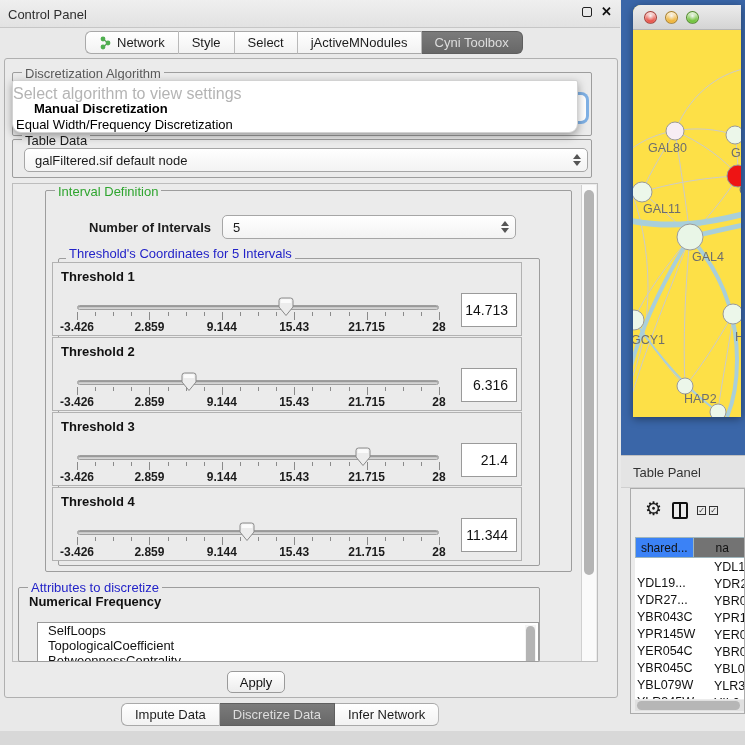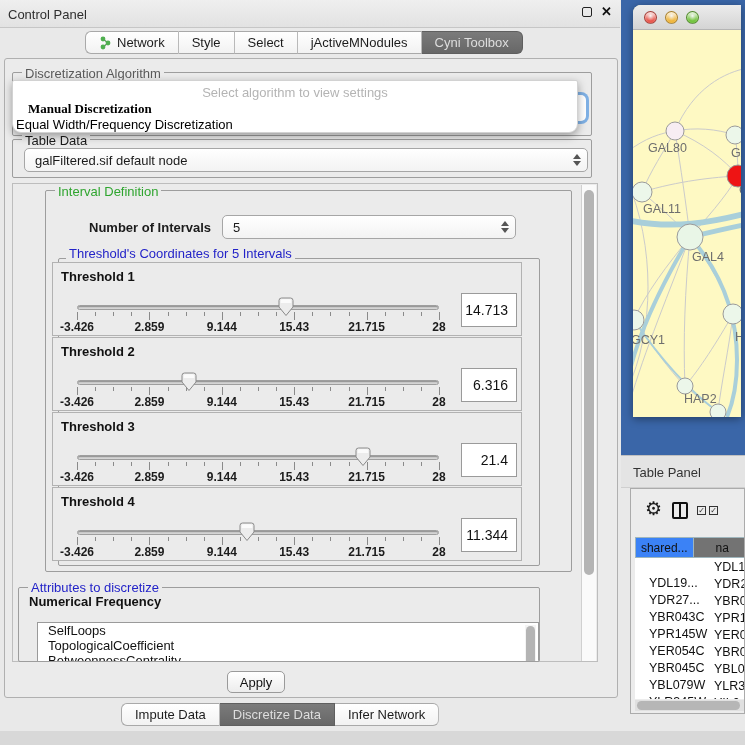--- a/index.html
+++ b/index.html
@@ -42,22 +42,22 @@
   .combo .spin .up { border-bottom:5px solid #555; }
   .combo .spin .dn { border-top:5px solid #555; }
 
   
   .combo-focused { position:absolute; left:20px; top:95px; width:566px; height:26px; background:#fff;
     border-radius:5px; box-shadow:0 0 0 3px #7fb0e4; z-index:1; }
 
   
   .popup { position:absolute; left:12px; top:80px; width:566px; height:53px; background:#fff; z-index:2;
     border:1px solid #d2d2d2; border-radius:2px 2px 9px 9px; box-shadow:0 3px 8px rgba(0,0,0,.35); }
-  .popup .ph { position:absolute; left:0; right:0; top:4px; text-align:center; color:#b4b4b4; font-size:13px; }
-  .popup .it1 { position:absolute; left:15px; top:20px; font-size:13px; font-weight:bold; color:#000;font-family:Liberation Serif, serif; }
+  .popup .ph { position:absolute; left:0; right:0; top:4px; text-align:left; color:#b4b4b4; font-size:16px; }
+  .popup .it1 { position:absolute; left:21px; top:20px; font-size:13px; font-weight:bold; color:#000; }
   .popup .it2 { position:absolute; left:3px; top:36px; font-size:13px; color:#000; }
 
   
   .scrollpane { position:absolute; left:12px; top:183px; width:586px; height:479px;
     border:1px solid #bdbdbd; background:#ebebeb; overflow:hidden; }
   .vsb { position:absolute; right:1px; top:1px; width:15px; height:477px; background:#fafafa; border-left:1px solid #d0d0d0; }
   .vsb .thumb { position:absolute; left:2px; top:5px; width:10px; height:385px; background:#b4b4b4; border-radius:6px; }
 
   
   .tpanel { position:absolute; left:52px; width:470px; height:74px; background:#ebebeb; border:1px solid #b2b2b2; }
@@ -81,21 +81,21 @@
   .attr-vsb .thumb { position:absolute; left:1px; top:1px; width:9px; height:41px; background:#b4b4b4; border-radius:5px; }
 
   .apply-btn { position:absolute; left:227px; top:671px; width:58px; height:22px;
     background:linear-gradient(#ffffff,#ececec); border:1px solid #9a9a9a; border-radius:5px;
     font-size:13px; color:#111; display:flex; align-items:center; justify-content:center; }
 
   .bottom-strip { position:absolute; left:0; top:731px; width:745px; height:14px; background:#d8d8d8; }
 
   
   .blue-panel { position:absolute; left:621px; top:0; width:124px; height:455px; background:#3a66a8; }
-  .macwin { position:absolute; left:12px; top:5px; width:108px; height:412px; background:#fef9c3;
+  .macwin { position:absolute; left:12px; top:5px; width:108px; height:412px; background:#fde047;
     border-radius:8px 0 0 0; overflow:hidden; box-shadow:0 2px 8px rgba(0,0,0,.4); }
   .mactitle { position:absolute; left:0; top:0; width:112px; height:25px;
     background:linear-gradient(#ececec,#d4d4d4); border-bottom:1px solid #b5b5b5; }
   .lights { position:absolute; left:11px; top:6px; display:flex; gap:8px; }
   .light { width:13px; height:13px; border-radius:50%; border:1px solid rgba(0,0,0,.3);
     box-shadow:inset 0 2px 3px rgba(255,255,255,.7); }
   .netsvg { position:absolute; left:0; top:25px; width:112px; height:387px; }
 
   
   .tp-header { position:absolute; left:621px; top:455px; width:124px; height:33px; background:#e4e4e4;
@@ -108,21 +108,21 @@
   .colsplit { position:absolute; left:41px; top:13px; width:16px; height:17px; border:2px solid #111; border-radius:2px; }
   .colsplit i { position:absolute; left:5px; top:0; width:2px; height:13px; background:#111; }
   .cbx { position:absolute; top:17px; width:9px; height:9px; border:1.4px solid #333; font-size:8px;
     line-height:7px; text-align:center; color:#333; }
   .thead { position:absolute; left:4px; top:48px; width:111px; height:21px; display:flex; }
   .thcell { height:21px; font-size:12px; color:#111; display:flex; align-items:center; border:1px solid #9fb6bd; }
   .th1 { width:73px; background:#3b82f6; justify-content:center; }
   .th2 { width:60px; background:#737373; border-left:none; padding-left:22px; }
   .trows { position:absolute; left:4px; top:69px; width:111px; height:141px; background:#fff; overflow:hidden; }
   .trow { height:17px; display:flex; font-size:12.5px; color:#111; align-items:center; }
-  .trow .c1 { width:73px; padding-left:14px; overflow:hidden; white-space:nowrap;margin-top:32px; }
+  .trow .c1 { width:73px; padding-left:2px; overflow:hidden; white-space:nowrap;margin-top:32px; }
   .trow .c2 { width:38px; padding-left:6px; overflow:hidden; white-space:nowrap; }
   .hsb { position:absolute; left:4px; top:211px; width:111px; height:11px; background:#e0e0e0; }
   .hsb .thumb { position:absolute; left:2px; top:1px; width:103px; height:9px; background:#b6b6b6; border-radius:5px; }
 
   .neticon { width:13px; height:14px; }
 </style>
 </head>
 <body>
 
 <div id="root">

